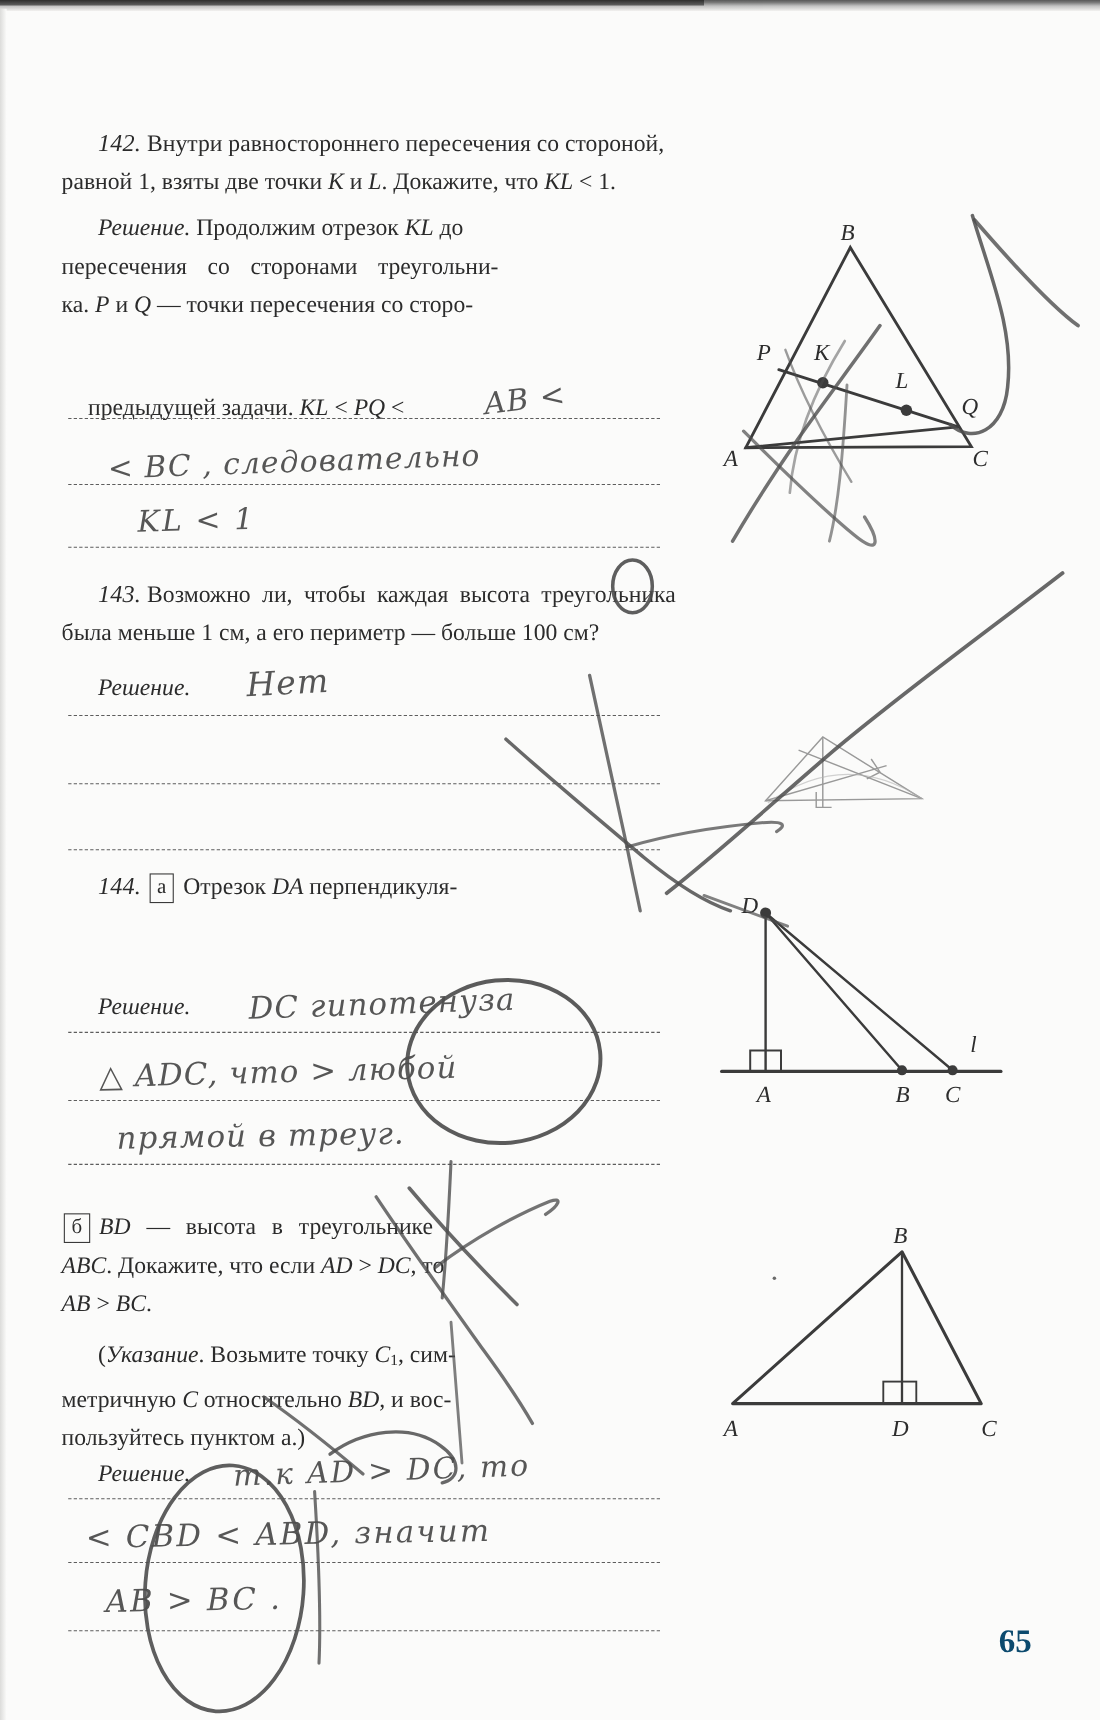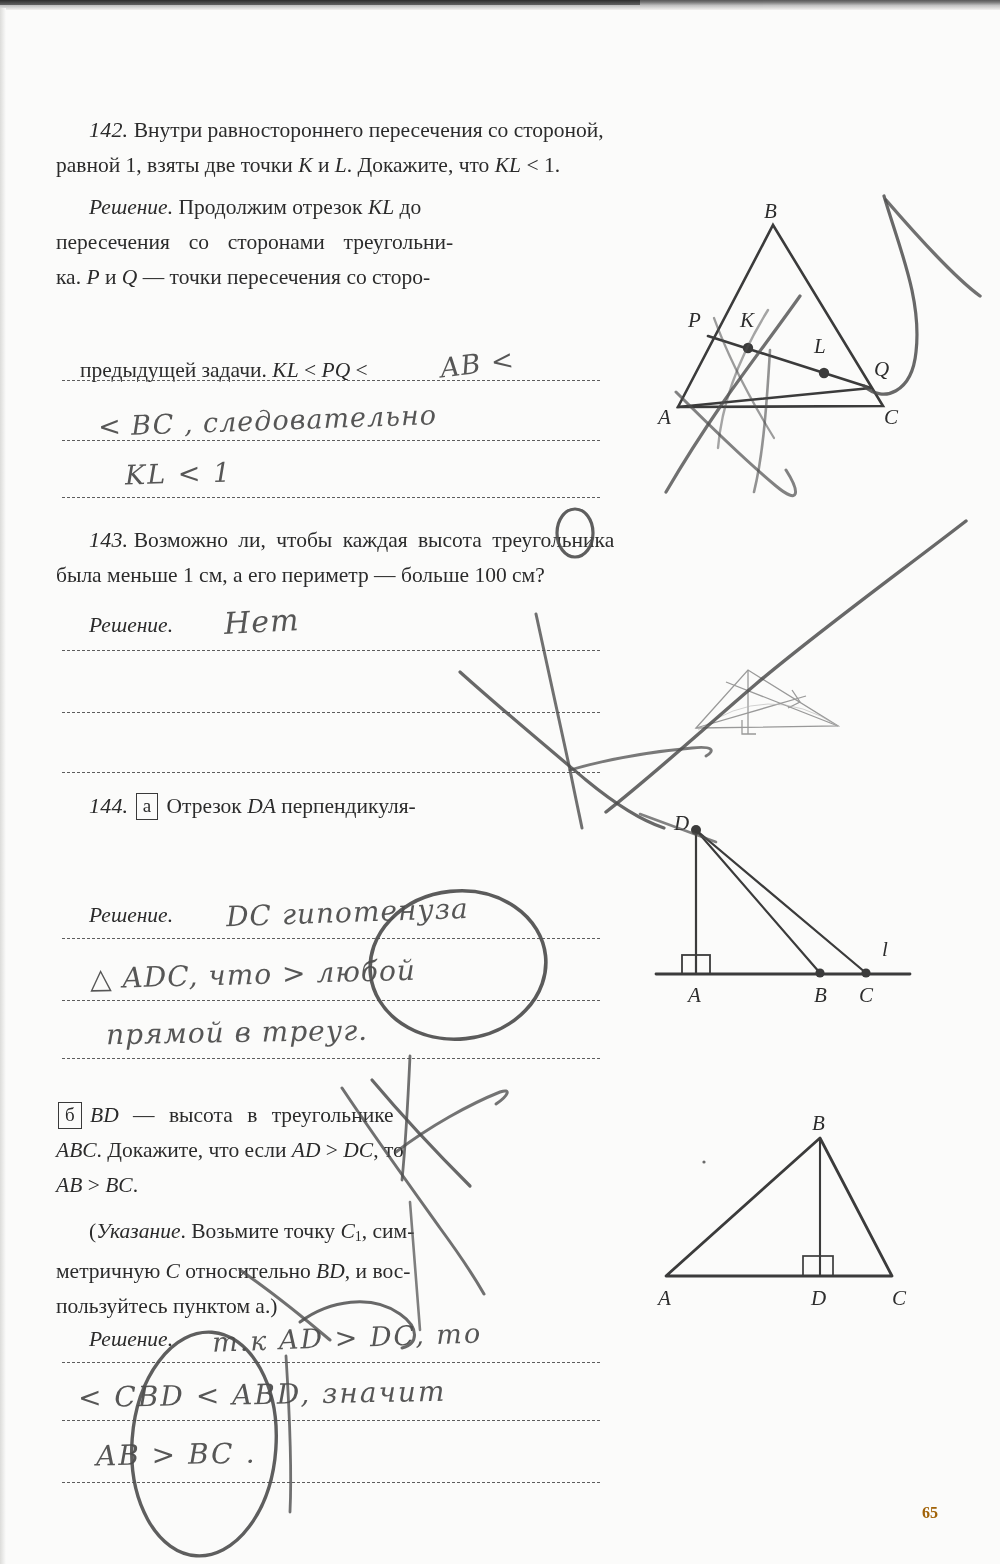--- a/index.html
+++ b/index.html
@@ -60,22 +60,22 @@
     white-space:nowrap;
     opacity:.92;
   }
 
   
   .fig{position:absolute;}
   .fig svg{display:block;overflow:visible;}
   .lbl{font-family:"Liberation Serif",serif;font-style:italic;font-size:21px;fill:#2d2d2d;}
 
   .pagenum{
-    position:absolute;right:62px;bottom:42px;
-    font-size:16px;font-weight:bold;color:#a16207;
+    position:absolute;right:62px;bottom:54px;
+    font-size:30px;font-weight:bold;color:#0c4a6e;
     font-family:"Liberation Serif",serif;
   }
 
   
   .scribbles{position:absolute;left:0;top:0;width:1000px;height:1564px;pointer-events:none;}
 </style>
 </head>
 <body>
 
 <div class="page">

